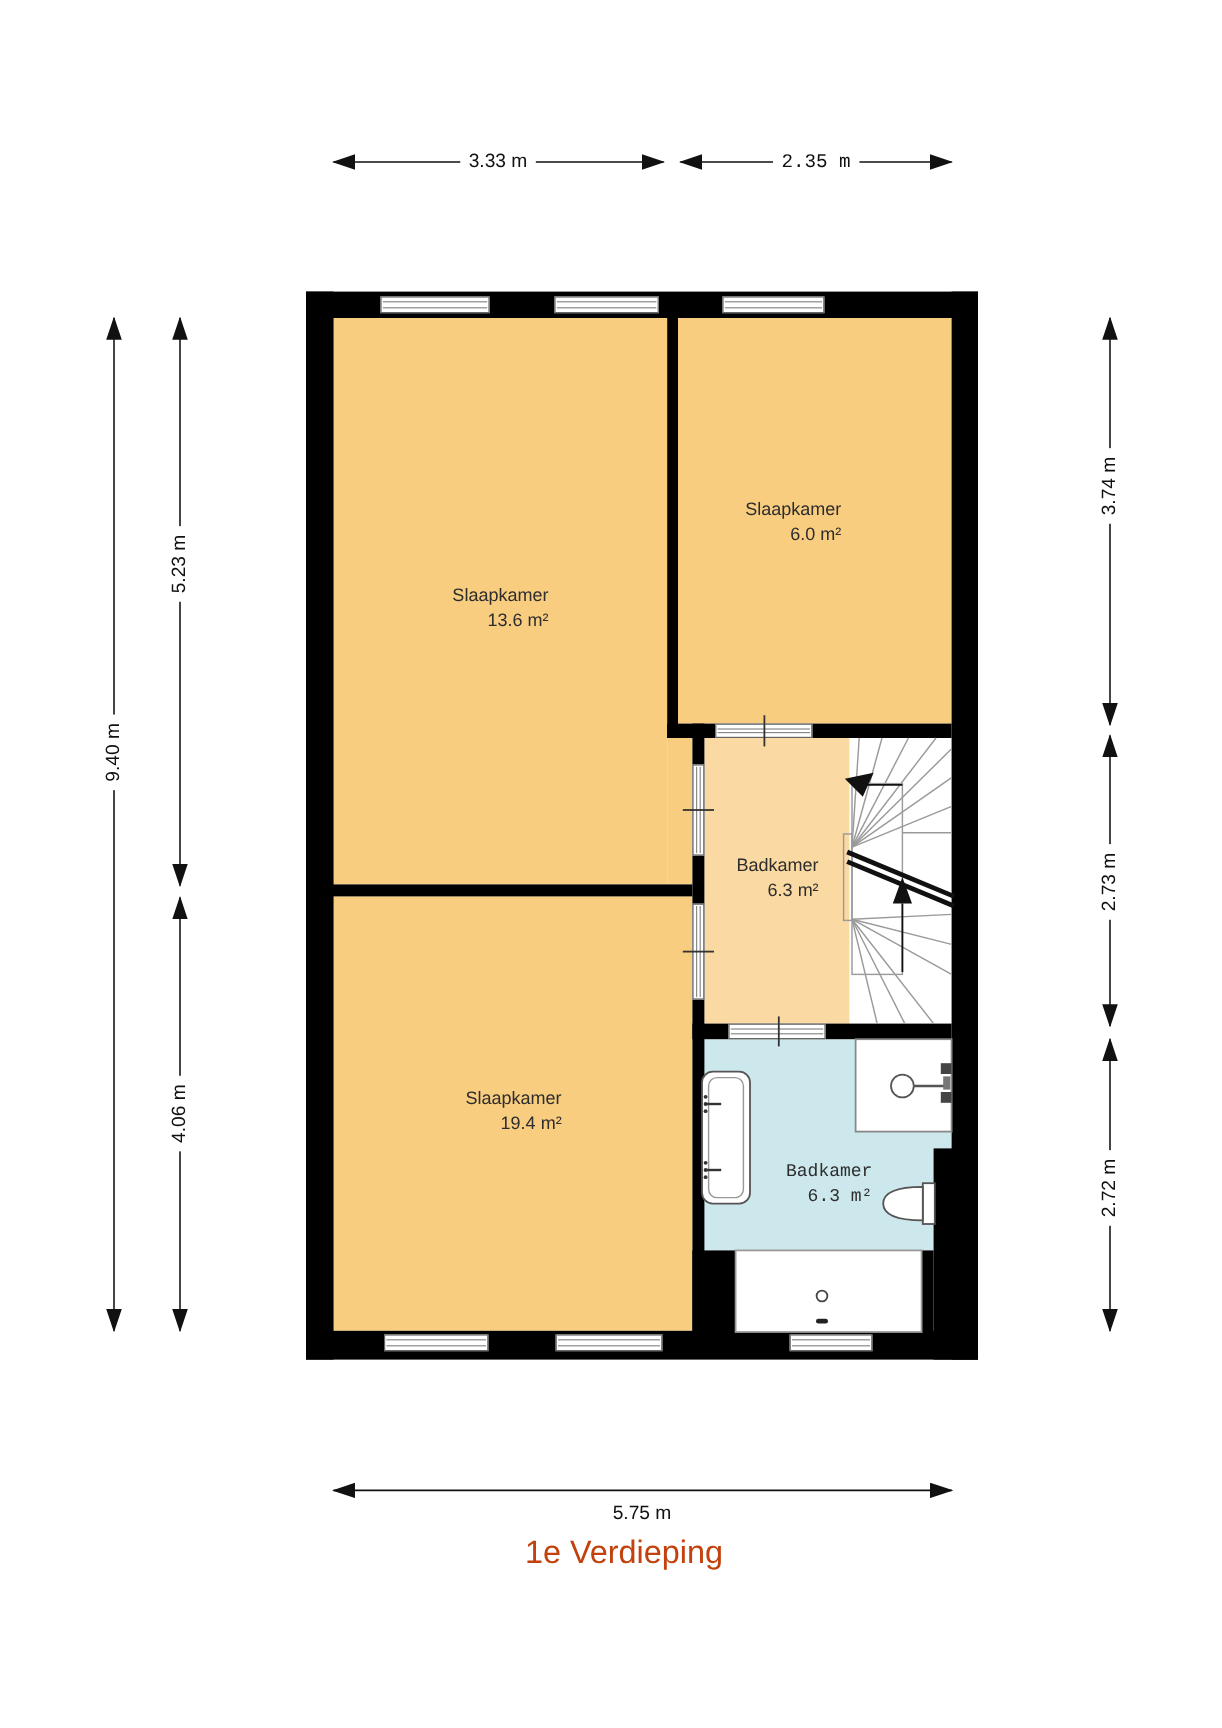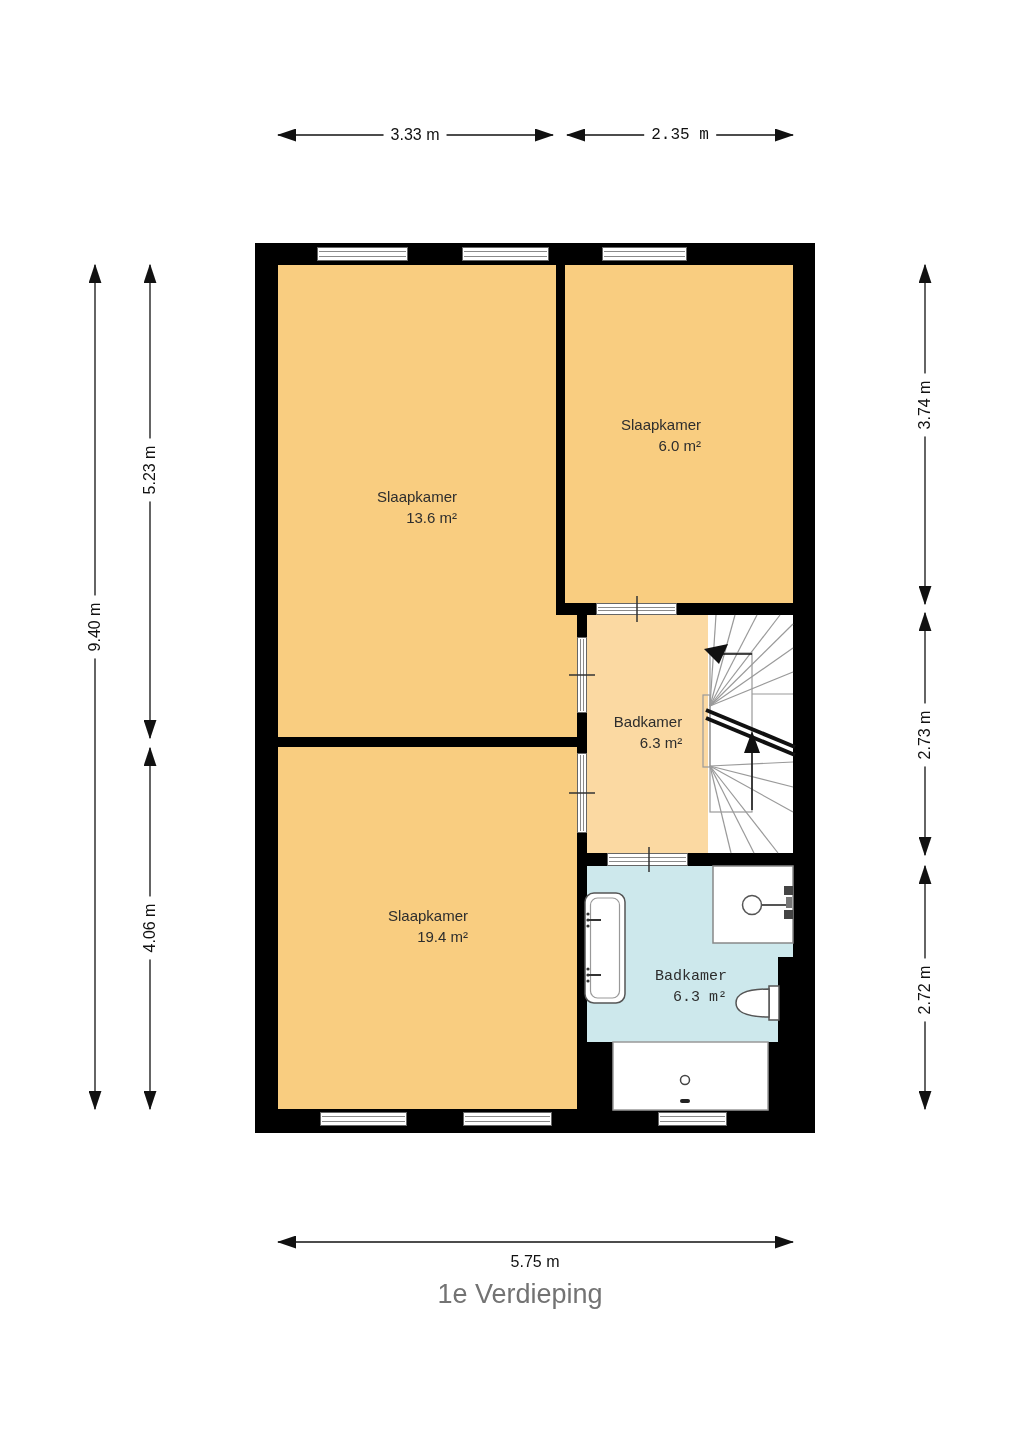--- a/index.html
+++ b/index.html
@@ -15,21 +15,21 @@
   .win-h::before{top:3px}.win-h::after{bottom:3px}
   .win-v::before,.win-v::after{content:'';position:absolute;top:1px;bottom:1px;width:1px;background:#8a8a8a;}
   .win-v::before{left:2px}.win-v::after{right:2px}
   
   .room-label{position:absolute;transform:translate(-50%,-50%);text-align:right;
               color:#2d2d2d;font-size:15px;line-height:21px;white-space:nowrap;z-index:30;}
   .dim-label{position:absolute;transform:translate(-50%,-50%);background:#fff;padding:0 7px;
              font-size:16px;color:#111;white-space:nowrap;z-index:25;}
   .dim-label.v{transform:translate(-50%,-50%) rotate(-90deg);}
   .plan-title{position:absolute;left:520px;top:1294px;transform:translate(-50%,-50%);
-              font-size:27px;color:#737373;z-index:30;white-space:nowrap;}
+              font-size:27px;color:#c2410c;z-index:30;white-space:nowrap;}
   svg.overlay{position:absolute;left:0;top:0;z-index:20;}
   .sline{stroke:#9a9a9a;stroke-width:1.2;fill:none;}
 </style>
 </head>
 <body>
 
 <div id="canvas">
 
   <div class="floor" style="left: 278px; top: 265px; width: 278px; height: 472px; background-color: rgb(249, 205, 128);"></div>
   <div class="floor" style="left: 556px; top: 615px; width: 21px; height: 122px; background-color: rgb(249, 205, 128);"></div>

